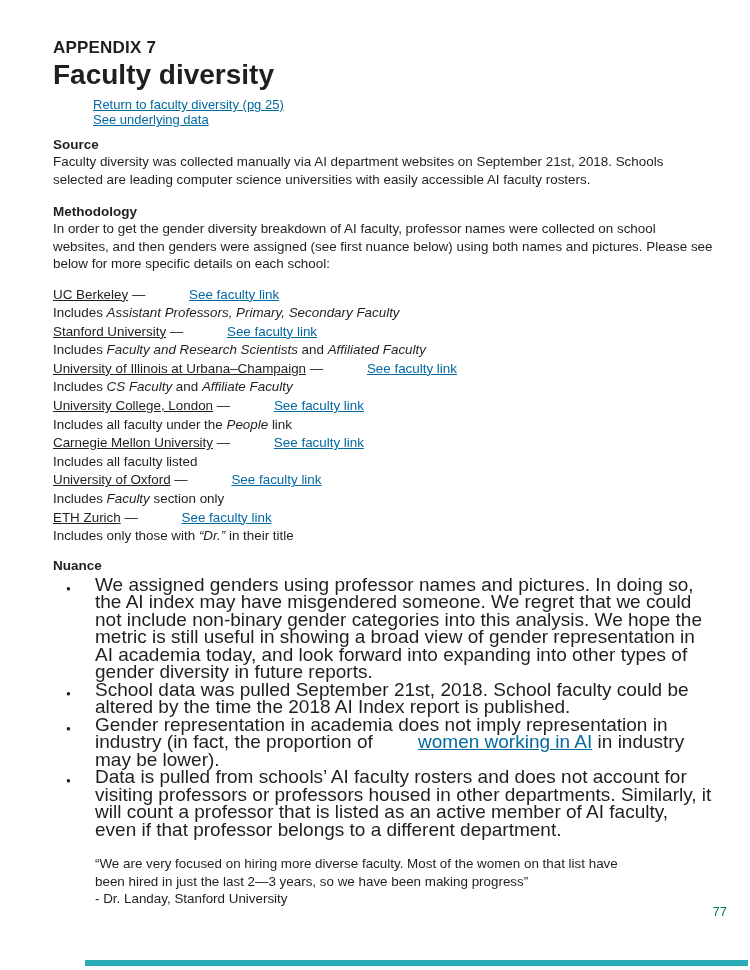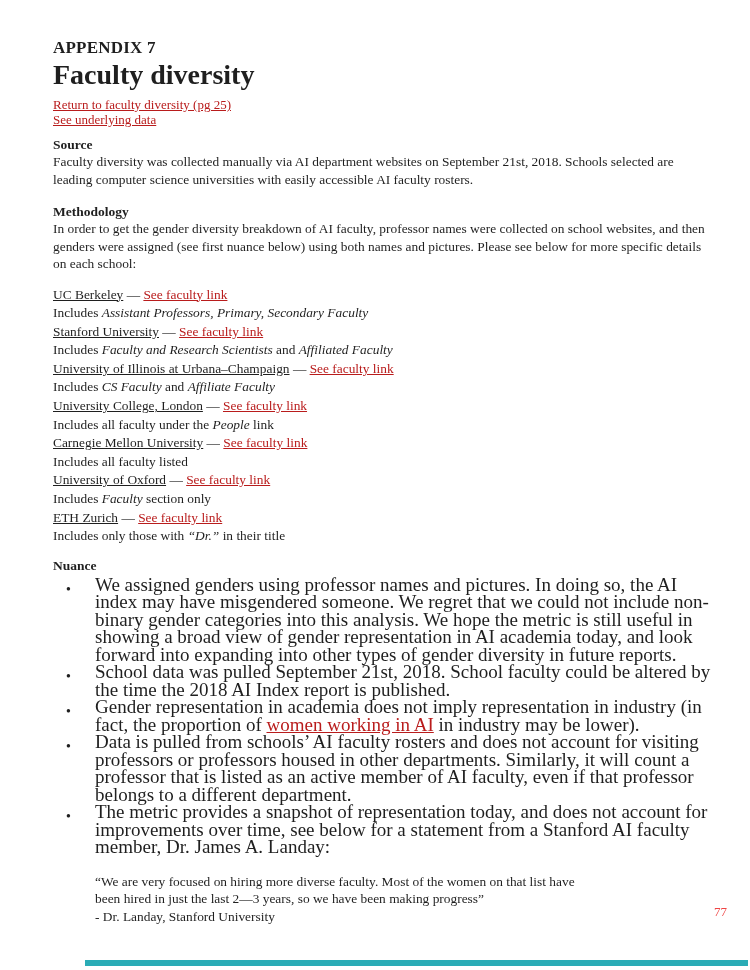--- a/index.html
+++ b/index.html
@@ -1,40 +1,40 @@
 <!DOCTYPE html>
 <html><head>
 <meta charset="utf-8">
 <style>
   * { margin:0; padding:0; box-sizing:border-box; }
   html,body { background:#e9e9e9; }
   .page {
     position:relative; width:750px; height:970px; background:#ffffff;
-    font-family:Liberation Serif, serif; color:#1f1f1f; overflow:hidden;
+    font-family:Liberation Sans, sans-serif; color:#1f1f1f; overflow:hidden;
     margin:0 auto;
   }
   .content { position:absolute; left:53px; top:38px; width:660px; }
   .appendix-label { font-size:17px; font-weight:700; line-height:20px; letter-spacing:.2px; }
   .page-title { font-size:28px; font-weight:700; line-height:30px; margin:2px 0 7px; }
-  .tlink { color:#b91c1c; text-decoration:underline; cursor:pointer; }
+  .tlink { color:#0369a1; text-decoration:underline; cursor:pointer;margin-left:40px; }
   .header-links .tlink { display:block; font-size:13px; line-height:15px; }
   .sec-heading { font-size:13.5px; font-weight:700; line-height:16px; }
   .body-text { font-size:13.4px; line-height:17.5px; }
   .sec-source { margin-top:10px; }
   .sec-methodology { margin-top:16px; }
   .schools { margin-top:13px; font-size:13.4px; }
   .school-line, .includes-line { line-height:18.6px; }
   .school-name { text-decoration:underline; }
   .school-link { font-size:13.4px; }
   .sec-nuance { margin-top:12px; }
   .nuance-list { list-style:none; margin-top:2px; }
   .nuance-list li { position:relative; padding-left:42px; font-size:19px; line-height:17.5px; }
   .nuance-list li::before { content:"●"; position:absolute; left:13px; top:4px; font-size:8px; color:#1f1f1f; }
   .quote-block { margin:17px 0 0 42px; font-size:13.4px; line-height:17.5px; }
-  .page-number { position:absolute; top:904px; right:23px; font-size:13px; color:#ef4444; }
+  .page-number { position:absolute; top:904px; right:23px; font-size:13px; color:#0f766e; }
   .footer-bar { position:absolute; left:85px; right:2px; bottom:4px; height:6px; background:#2aacb6; }
   i { font-style:italic; }
 </style>
 </head>
 <body>
 
 <div class="page">
   <div class="content">
 
     <div class="appendix-label">APPENDIX 7</div>
@@ -86,21 +86,20 @@
         </div>
       </div>
 
     <div class="sec-nuance">
       <div class="sec-heading">Nuance</div>
       <ul class="nuance-list">
           <li><span>We assigned genders using professor names and pictures. In doing so, the AI index may have misgendered someone. We regret that we could not include non-binary gender categories into this analysis. We hope the metric is still useful in showing a broad view of gender representation in AI academia today, and look forward into expanding into other types of gender diversity in future reports.</span></li>
           <li><span>School data was pulled September 21st, 2018. School faculty could be altered by the time the 2018 AI Index report is published.</span></li>
           <li><span>Gender representation in academia does not imply representation in industry (in fact, the proportion of </span><a class="tlink">women working in AI</a><span> in industry may be lower).</span></li>
           <li><span>Data is pulled from schools’ AI faculty rosters and does not account for visiting professors or professors housed in other departments. Similarly, it will count a professor that is listed as an active member of AI faculty, even if that professor belongs to a different department.</span></li>
-          <li><span>The metric provides a snapshot of representation today, and does not account for improvements over time, see below for a statement from a Stanford AI faculty member, Dr. James A. Landay:</span></li>
         </ul>
       <div class="quote-block">
           <div>“We are very focused on hiring more diverse faculty. Most of the women on that list have</div>
           <div>been hired in just the last 2—3 years, so we have been making progress”</div>
           <div>- Dr. Landay, Stanford University</div>
         </div>
     </div>
 
   </div>
 

